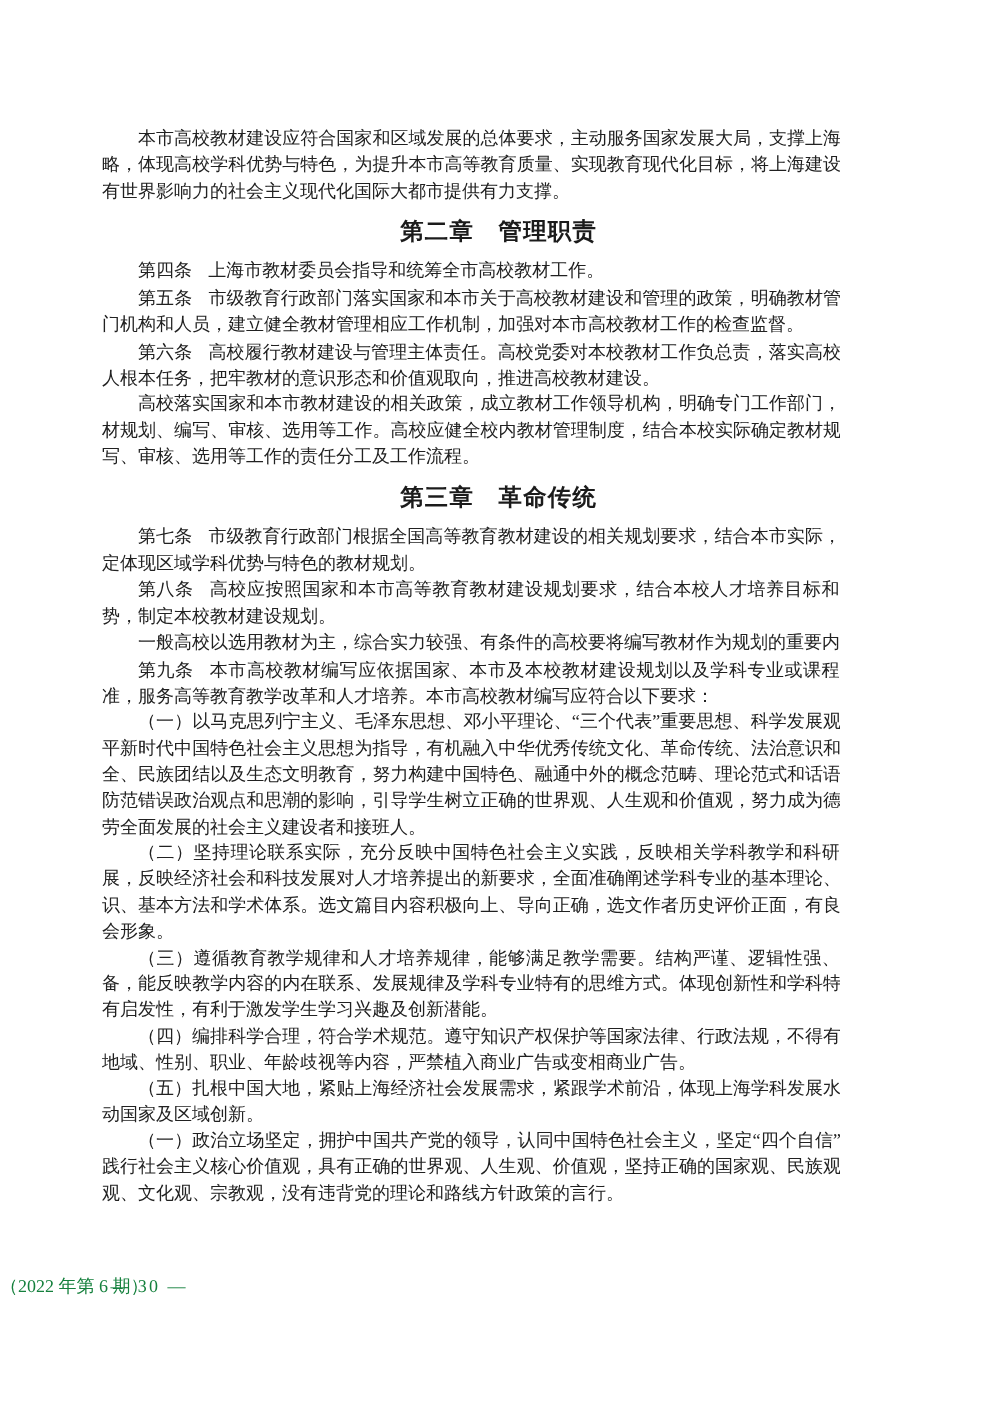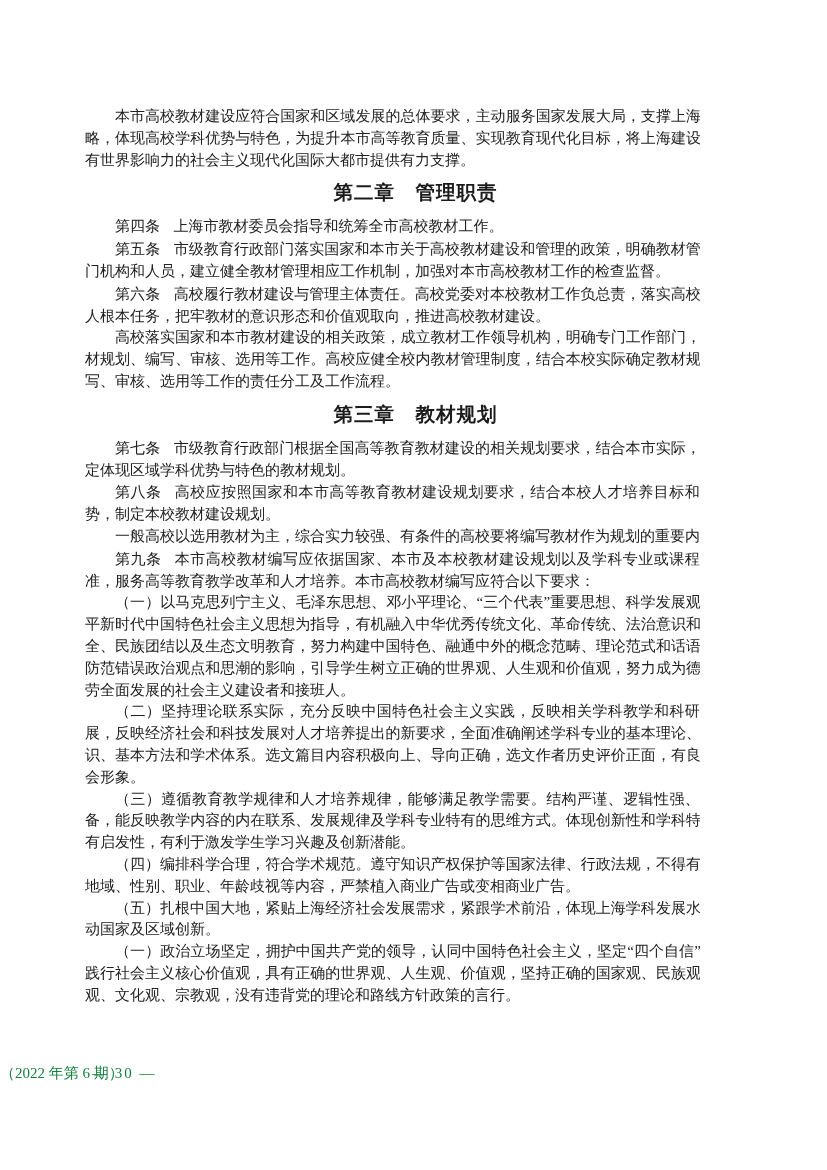--- a/index.html
+++ b/index.html
@@ -34,21 +34,21 @@
     font-family: "Liberation Sans", "DejaVu Sans", sans-serif;
     font-weight: 400;
     padding-right: 0.9em;
   }
   .chapter {
     margin: 9px 0 9px 0;
     font-size: 19.5px;
     line-height: 26px;
     font-weight: 700;
     text-align: center;
-    font-family: Liberation Serif, serif;
+    font-family: Liberation Sans, sans-serif;
     letter-spacing: 1px;
     color: #1b1b1b;
   }
   .footer {
     position: absolute;
     left: 0;
     top: 1063px;
     width: 827px;
     font-size: 15px;
     line-height: 20px;
@@ -75,21 +75,21 @@
 
     <p class="para"><span>本市高校教材建设应符合国家和区域发展的总体要求，主动服务国家发展大局，支撑上海发展战略，体现高校学科优势与特色，为提升本市高等教育质量、实现教育现代化目标，将上海建设成为具有世界影响力的社会主义现代化国际大都市提供有力支撑。</span></p>
 
     <h2 class="chapter">第二章　管理职责</h2>
 
     <p class="para"><b class="lbl">第四条</b><span>上海市教材委员会指导和统筹全市高校教材工作。</span></p>
     <p class="para"><b class="lbl">第五条</b><span>市级教育行政部门落实国家和本市关于高校教材建设和管理的政策，明确教材管理的专门机构和人员，建立健全教材管理相应工作机制，加强对本市高校教材工作的检查监督。</span></p>
     <p class="para"><b class="lbl">第六条</b><span>高校履行教材建设与管理主体责任。高校党委对本校教材工作负总责，落实高校立德树人根本任务，把牢教材的意识形态和价值观取向，推进高校教材建设。</span></p>
     <p class="para"><span>高校落实国家和本市教材建设的相关政策，成立教材工作领导机构，明确专门工作部门，负责教材规划、编写、审核、选用等工作。高校应健全校内教材管理制度，结合本校实际确定教材规划、编写、审核、选用等工作的责任分工及工作流程。</span></p>
 
-    <h2 class="chapter">第三章　教材规划</h2>
+    <h2 class="chapter">第三章　革命传统</h2>
 
     <p class="para"><b class="lbl">第七条</b><span>市级教育行政部门根据全国高等教育教材建设的相关规划要求，结合本市实际，组织制定体现区域学科优势与特色的教材规划。</span></p>
     <p class="para"><b class="lbl">第八条</b><span>高校应按照国家和本市高等教育教材建设规划要求，结合本校人才培养目标和学科优势，制定本校教材建设规划。</span></p>
     <p class="para"><span>一般高校以选用教材为主，综合实力较强、有条件的高校要将编写教材作为规划的重要内容。</span></p>
 
 
     <p class="para"><b class="lbl">第九条</b><span>本市高校教材编写应依据国家、本市及本校教材建设规划以及学科专业或课程教学标准，服务高等教育教学改革和人才培养。本市高校教材编写应符合以下要求：</span></p>
     <p class="para"><span>（一）以马克思列宁主义、毛泽东思想、邓小平理论、“三个代表”重要思想、科学发展观、习近平新时代中国特色社会主义思想为指导，有机融入中华优秀传统文化、革命传统、法治意识和国家安全、民族团结以及生态文明教育，努力构建中国特色、融通中外的概念范畴、理论范式和话语体系，防范错误政治观点和思潮的影响，引导学生树立正确的世界观、人生观和价值观，努力成为德智体美劳全面发展的社会主义建设者和接班人。</span></p>
     <p class="para"><span>（二）坚持理论联系实际，充分反映中国特色社会主义实践，反映相关学科教学和科研最新进展，反映经济社会和科技发展对人才培养提出的新要求，全面准确阐述学科专业的基本理论、基础知识、基本方法和学术体系。选文篇目内容积极向上、导向正确，选文作者历史评价正面，有良好的社会形象。</span></p>
     <p class="para"><span>（三）遵循教育教学规律和人才培养规律，能够满足教学需要。结构严谨、逻辑性强、体系完备，能反映教学内容的内在联系、发展规律及学科专业特有的思维方式。体现创新性和学科特色，富有启发性，有利于激发学生学习兴趣及创新潜能。</span></p>

